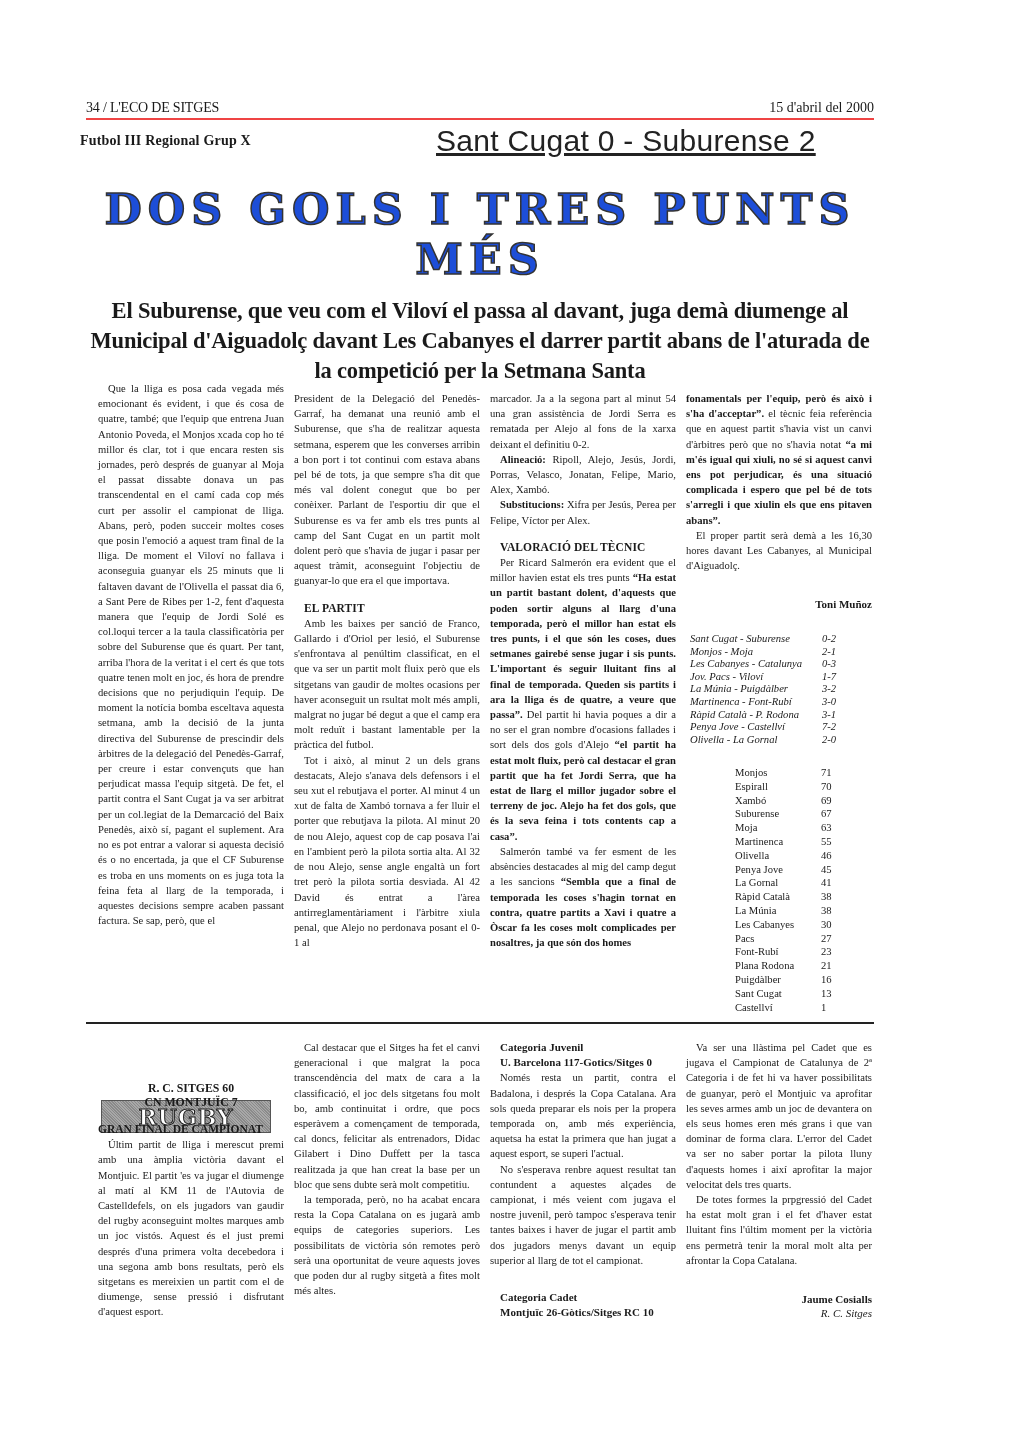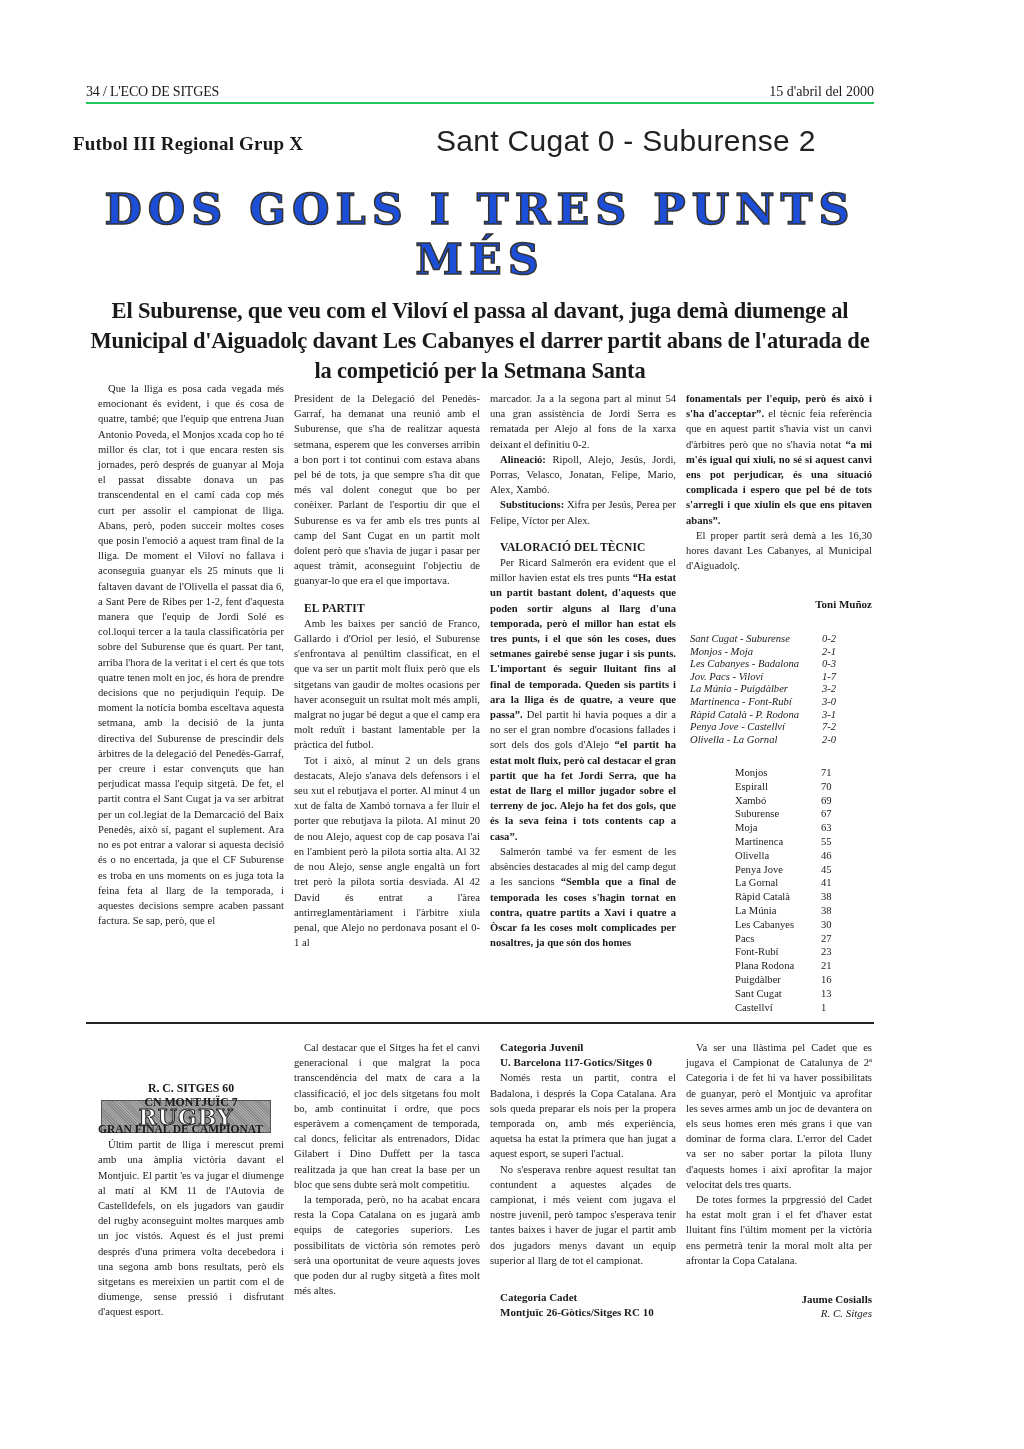--- a/index.html
+++ b/index.html
@@ -1,24 +1,24 @@
 <!DOCTYPE html>
 <html><head>
 <meta charset="utf-8">
 <style>
   html, body { margin: 0; padding: 0; background: #ffffff; }
   body { width: 1024px; height: 1449px; position: relative; overflow: hidden; color: #1a1a1a; font-family: "Liberation Serif", "DejaVu Serif", serif; }
   .page { position: absolute; left: 0; top: 0; width: 1024px; height: 1449px; }
 
-  .masthead { position: absolute; left: 86px; top: 82px; width: 788px; height: 20px; border-bottom: 2px solid #22c55e; }
+  .masthead { position: absolute; left: 86px; top: 98px; width: 788px; height: 20px; border-bottom: 2px solid #ef4444; }
   .masthead .left { position: absolute; left: 0; top: 2px; font-size: 14px; letter-spacing: -0.2px; }
   .masthead .right { position: absolute; right: 0; top: 2px; font-size: 14px; }
 
-  .section-label { position: absolute; left: 73px; top: 133px; font-size: 19px; font-weight: bold; letter-spacing: 0.2px; }
-  .score-title { position: absolute; left: 436px; top: 124px; font-family: "Liberation Sans", "DejaVu Sans", sans-serif; font-size: 30px; font-weight: normal; color: #222; letter-spacing: 0.3px; }
+  .section-label { position: absolute; left: 80px; top: 133px; font-size: 14px; font-weight: bold; letter-spacing: 0.2px; }
+  .score-title { position: absolute; left: 436px; top: 124px; font-family: "Liberation Sans", "DejaVu Sans", sans-serif; font-size: 30px; font-weight: normal; color: #222; letter-spacing: 0.3px; text-decoration: underline; }
 
   .headline { position: absolute; left: 86px; top: 184px; width: 788px; text-align: center; font-family: "DejaVu Serif", serif; font-weight: bold; font-size: 43px; letter-spacing: 6px; color: #1d4ed8; -webkit-text-stroke: 1.5px #333; }
 
   .subhead1 { position: absolute; left: 86px; top: 233px; width: 788px; text-align: center; font-size: 22px; font-weight: bold; line-height: 29px; letter-spacing: -0.2px; }
   .subhead2 { position: absolute; left: 86px; top: 296px; width: 788px; text-align: center; font-size: 22.5px; font-weight: bold; line-height: 30px; letter-spacing: -0.2px; }
 
   .col { position: absolute; width: 186px; font-size: 10.6px; line-height: 15.2px; text-align: justify; hyphens: manual; }
   .col p { margin: 0; text-indent: 10px; }
   .col p.noindent { text-indent: 0; }
   .col .b { font-weight: bold; }
@@ -101,21 +101,21 @@
   <div class="results" id="results">
       <div class="row">
         <span class="teams">Sant Cugat - Suburense</span>
         <span class="score">0-2</span>
       </div>
       <div class="row">
         <span class="teams">Monjos - Moja</span>
         <span class="score">2-1</span>
       </div>
       <div class="row">
-        <span class="teams">Les Cabanyes - Badalona</span>
+        <span class="teams">Les Cabanyes - Catalunya</span>
         <span class="score">0-3</span>
       </div>
       <div class="row">
         <span class="teams">Jov. Pacs - Viloví</span>
         <span class="score">1-7</span>
       </div>
       <div class="row">
         <span class="teams">La Múnia - Puigdàlber</span>
         <span class="score">3-2</span>
       </div>

